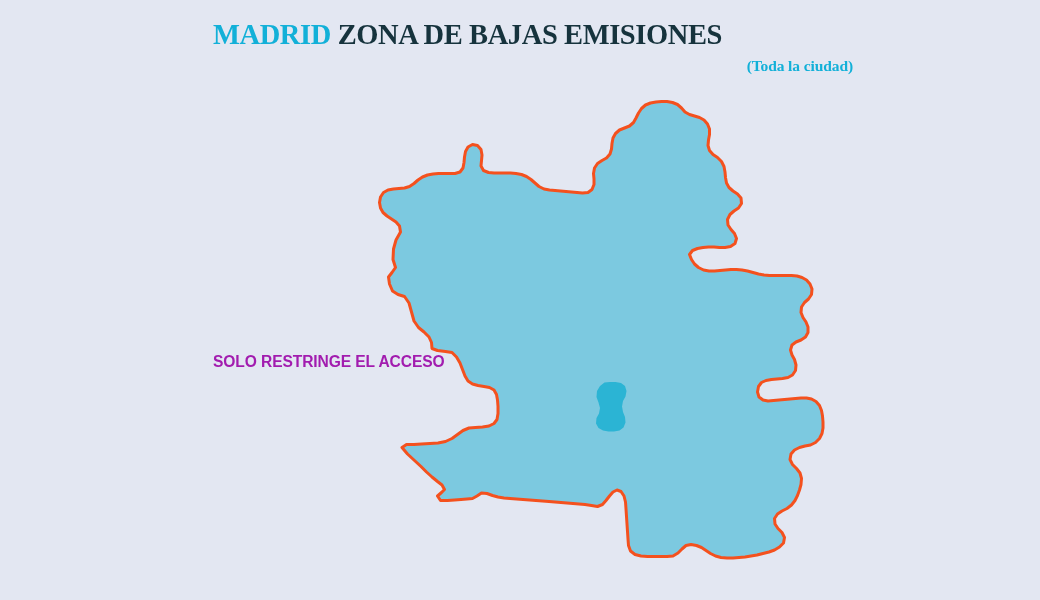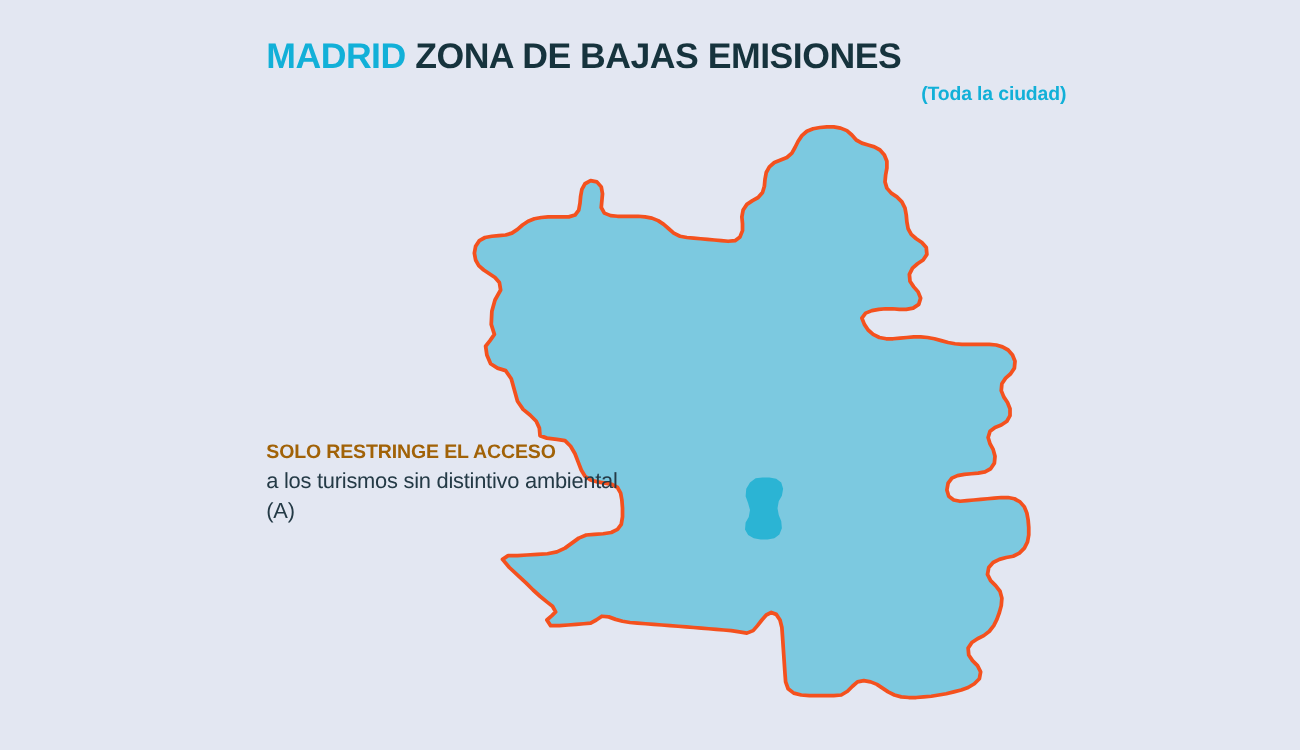--- a/index.html
+++ b/index.html
@@ -17,22 +17,23 @@
     position: relative;
     width: 1040px;
     height: 600px;
     background: #e3e7f2;
   }
 
   
   #title-block {
     position: absolute;
     left: 213px;
-    top: 30px;
+    top: 20px;
     width: 640px;
+    font-family: Liberation Serif, serif;
   }
   #headline {
     margin: 0;
     font-size: 28.5px;
     font-weight: bold;
     letter-spacing: -0.4px;
     line-height: 1.08;
     white-space: nowrap;
   }
   #headline .city {
@@ -100,17 +101,16 @@
       <path id="inner-shape" fill="#2bb4d4" stroke="none" d="M 600.0 386.0 L 597.0 391.0 L 596.5 397.0 L 598.5 402.5 L 600.0 408.0 L 599.0 413.5 L 596.5 418.0 L 596.0 423.5 L 598.5 428.0 L 603.0 430.5 L 608.5 431.5 L 614.0 431.5 L 619.5 430.5 L 623.5 427.5 L 625.5 422.5 L 625.0 417.0 L 623.0 412.0 L 622.0 406.5 L 623.0 401.0 L 625.5 396.5 L 626.5 391.0 L 625.0 386.0 L 621.0 383.0 L 615.5 382.0 L 610.0 382.0 L 604.5 382.5 Z"></path>
     </svg>
   </div>
 
   <div id="title-block">
     <h1 id="headline"><span class="city" style="color: rgb(18, 176, 216);">MADRID</span><span class="rest" style="color: rgb(22, 51, 61);">&nbsp;</span><span class="rest" style="color: rgb(22, 51, 61);">ZONA DE BAJAS EMISIONES</span></h1>
     <p id="subtitle" style="color: rgb(18, 176, 216); text-align: right;">(Toda la ciudad)</p>
   </div>
 
   <div id="caption-block">
-    <p id="caption-highlight" style="color: #a16207;">SOLO RESTRINGE EL ACCESO</p>
-    <p id="caption-body" style="color: rgb(36, 58, 70);">a los turismos sin distintivo ambiental (A)</p>
+    <p id="caption-highlight" style="color: #a21caf;">SOLO RESTRINGE EL ACCESO</p>
   </div>
 
 </div>
 
 </body></html>

